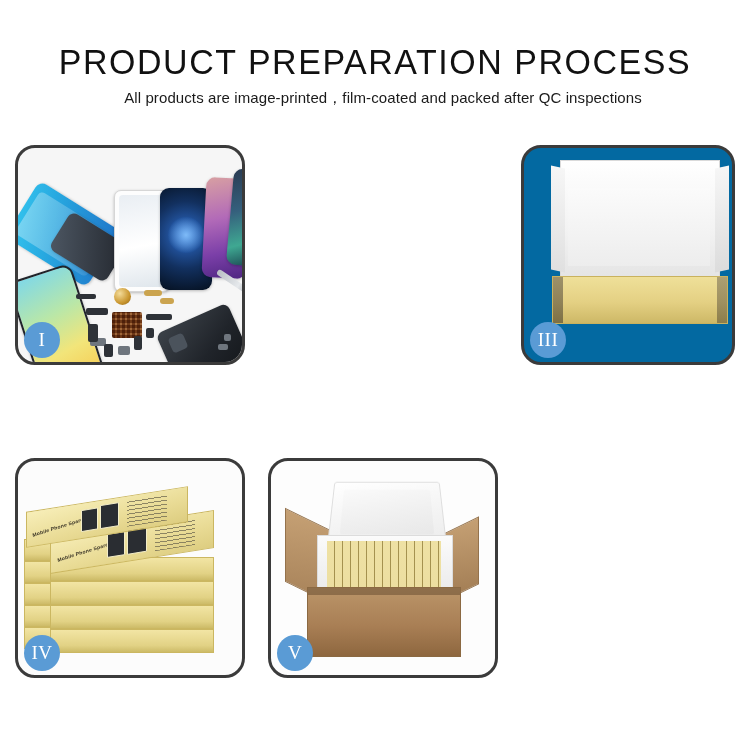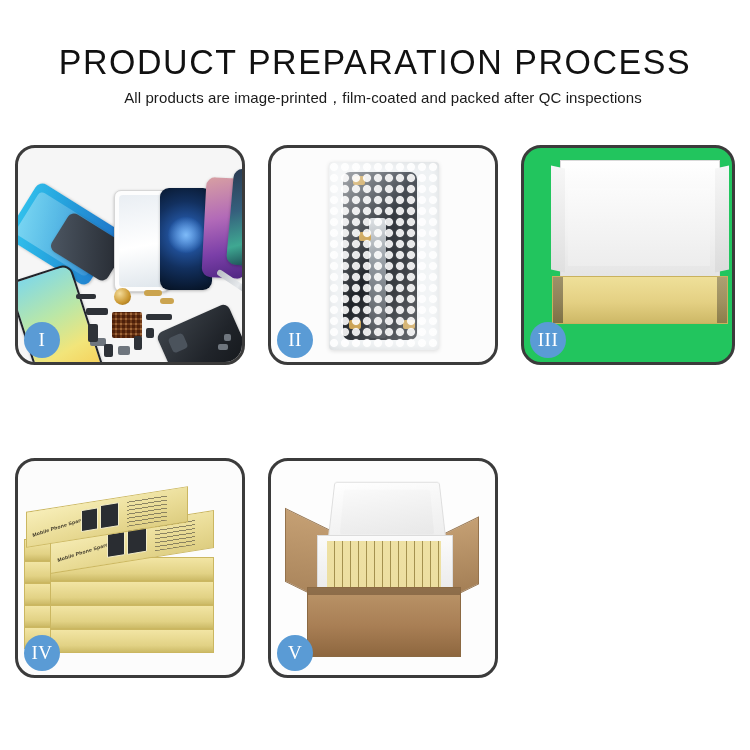--- a/index.html
+++ b/index.html
@@ -137,21 +137,21 @@
     background-image:radial-gradient(circle at 5px 5px,rgba(255,255,255,.92) 3.6px,rgba(255,255,255,.10) 4.4px,rgba(255,255,255,0) 5px);
     background-size:11px 11px;
     opacity:.96;
   }
   .bubblebag .sheen{
     position:absolute;inset:0;
     background:linear-gradient(115deg,rgba(255,255,255,.55),rgba(255,255,255,0) 45%,rgba(255,255,255,.38));
   }
 
   
-  .p3{background:#22c55e;}
+  .p3{background:#0369a1;}
   .b3-lid{
     position:absolute;left:36px;top:12px;width:158px;height:118px;
     background:linear-gradient(180deg,#ffffff 0%,#f2f2f2 60%,#e4e4e4 100%);
     border:1px solid #dadada;border-bottom:none;
   }
   .b3-lid:before{
     content:"";position:absolute;left:-10px;top:6px;width:14px;height:104px;
     background:linear-gradient(180deg,#f6f6f6,#e0e0e0);transform:skewY(12deg);
   }
   .b3-lid:after{
@@ -307,35 +307,20 @@
         <div class="part gold" style="left:126px;top:142px;width:18px;height:6px;"></div>
         <div class="part gold" style="left:142px;top:150px;width:14px;height:6px;"></div>
         <div class="part" style="left:128px;top:166px;width:26px;height:6px;"></div>
         <div class="part" style="left:128px;top:180px;width:8px;height:10px;"></div>
         <div class="part lt" style="left:200px;top:196px;width:10px;height:6px;"></div>
         <div class="part lt" style="left:206px;top:186px;width:7px;height:7px;"></div>
       </div>
       <div class="badge" style="left:6px;bottom:4px;">I</div>
     </div>
 
-    <div class="panel p2" style="left:268px;top:145px;width:230px;height:220px;">
-      <div class="stage">
-        <div class="bubblebag">
-          <div class="scr"></div>
-          <div class="flex"></div>
-          <div class="tab" style="left:24px;top:14px;"></div>
-          <div class="tab" style="left:30px;top:70px;"></div>
-          <div class="tab" style="left:20px;top:158px;"></div>
-          <div class="tab" style="left:74px;top:158px;"></div>
-          <div class="bubbles"></div>
-          <div class="sheen"></div>
-        </div>
-      </div>
-      <div class="badge" style="left:6px;bottom:4px;">II</div>
-    </div>
 
     <div class="panel p3" style="left:521px;top:145px;width:214px;height:220px;">
       <div class="stage">
         <div class="b3-lid"></div>
         <div class="b3-foamwhite"></div>
         <div class="b3-foamdark"></div>
         <div class="b3-base"></div>
       </div>
       <div class="badge" style="left:6px;bottom:4px;">III</div>
     </div>

